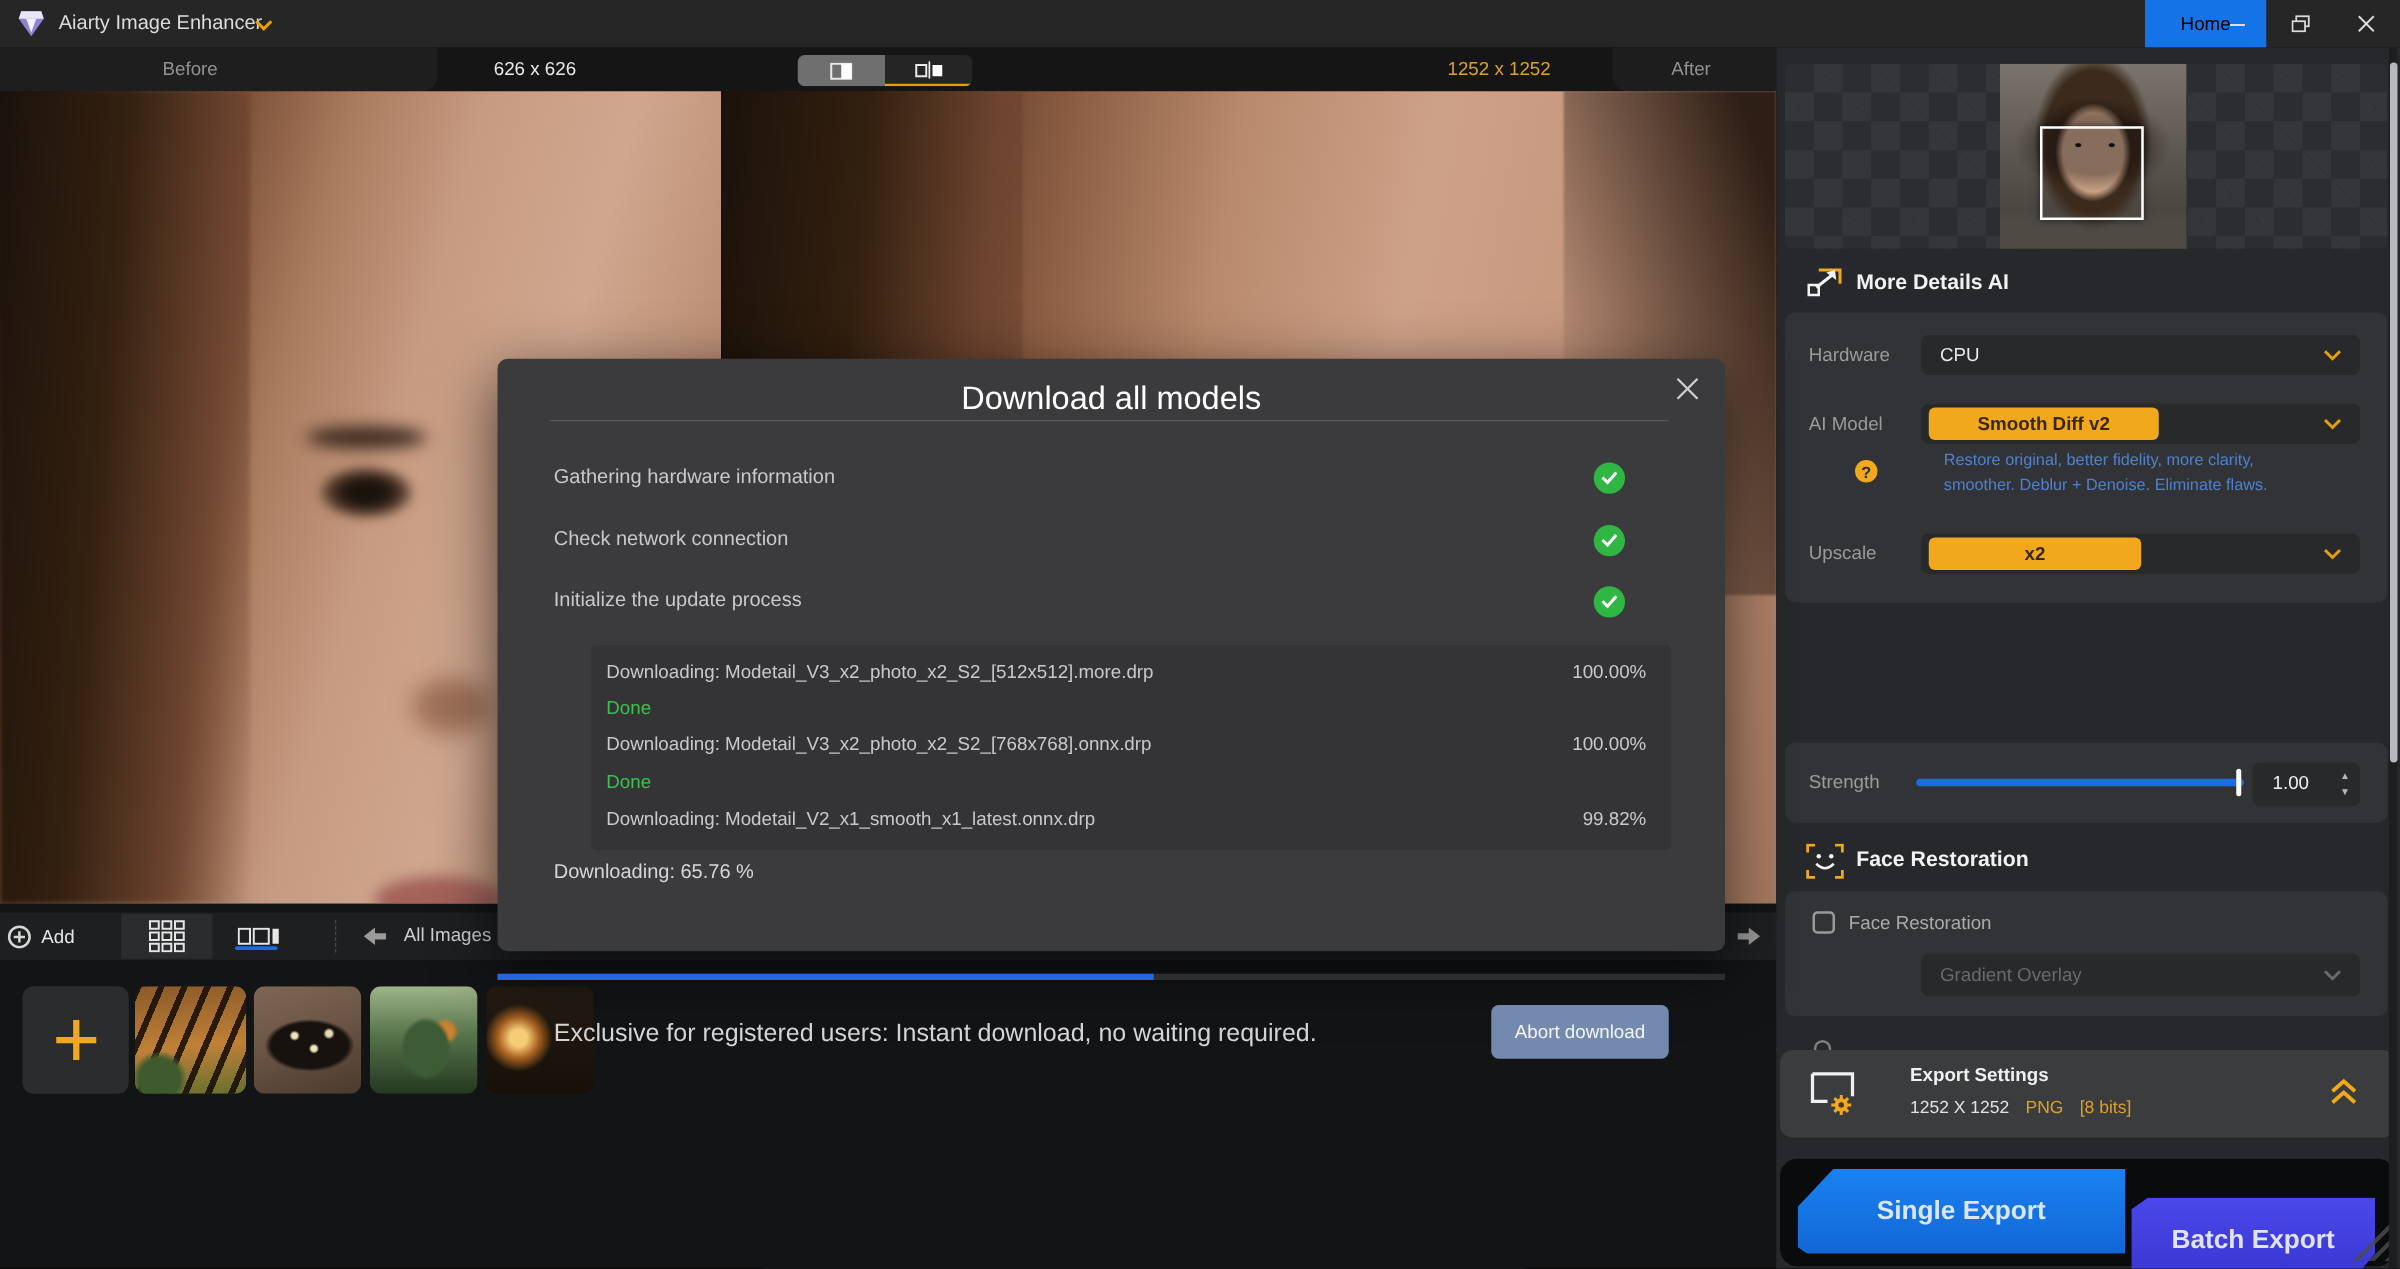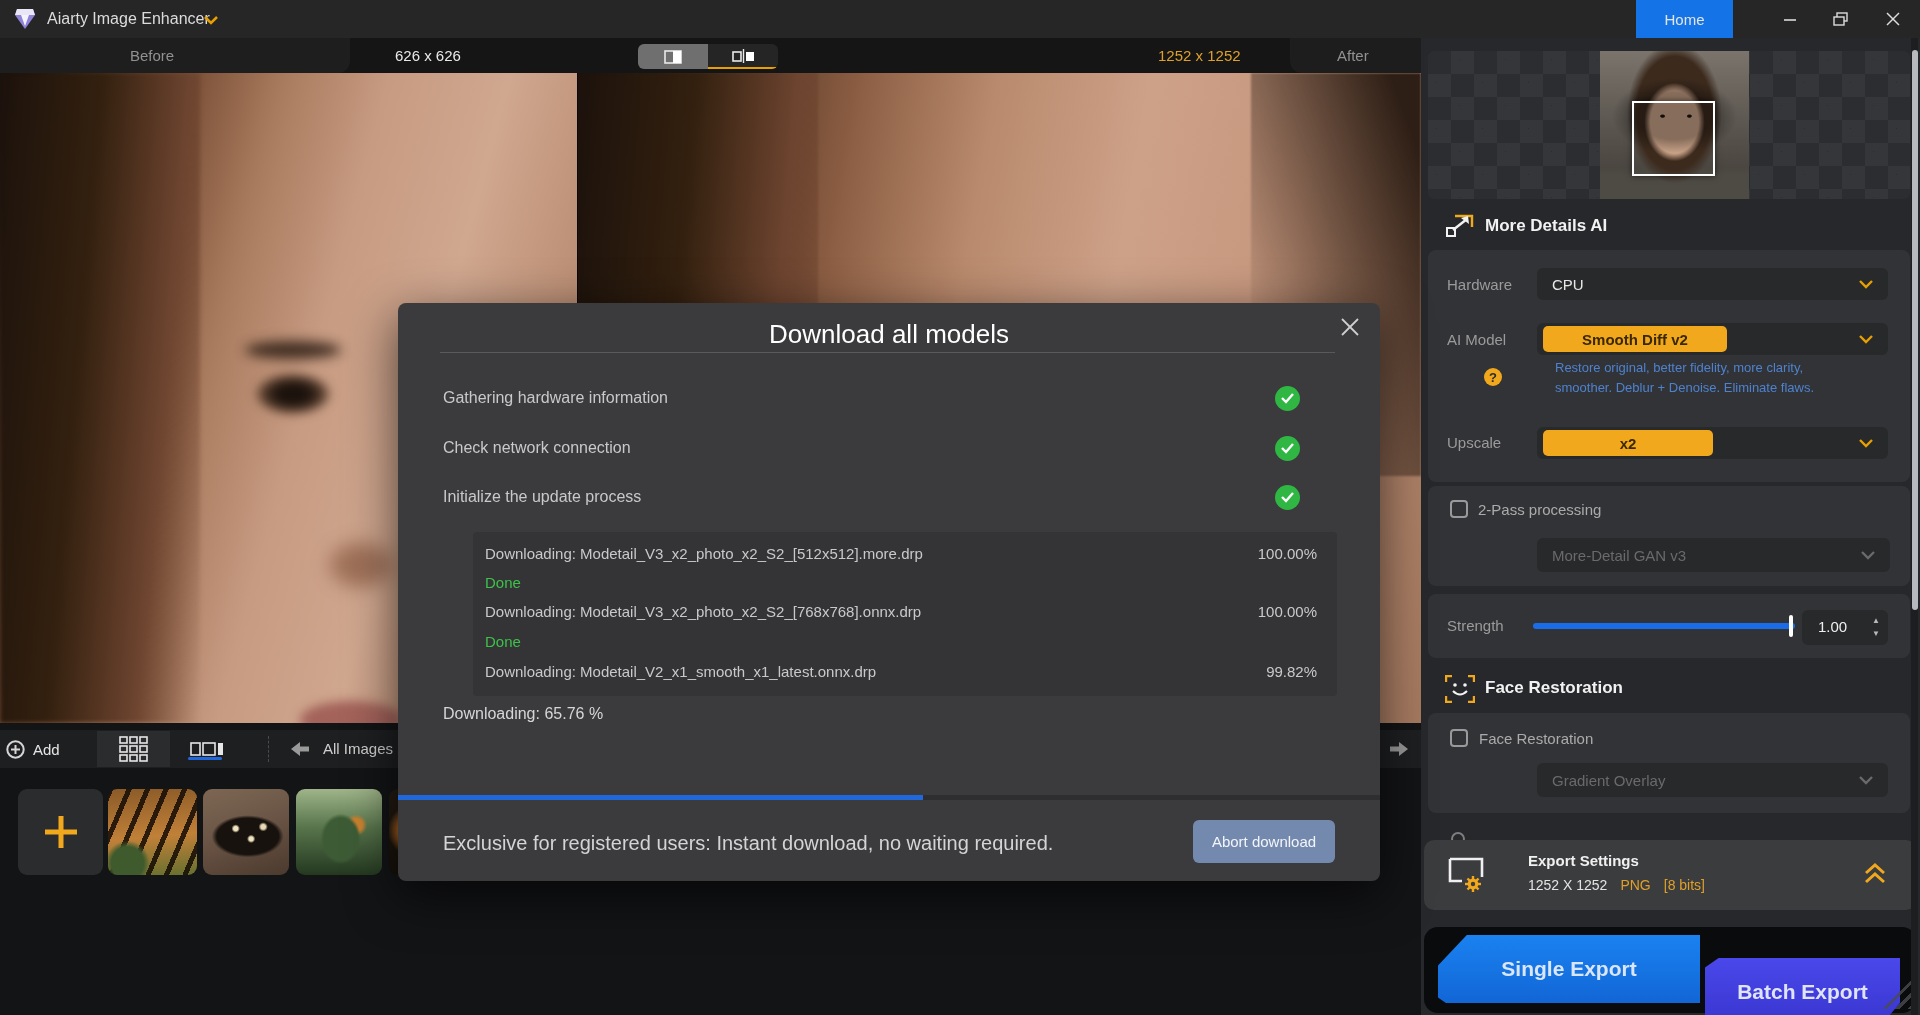--- a/index.html
+++ b/index.html
@@ -4,21 +4,21 @@
 <style>
   * { margin:0; padding:0; box-sizing:border-box; }
   html,body { background:#000; }
   body { font-family:"Liberation Sans", sans-serif; }
   .app { position:relative; width:1920px; height:1015px; background:#101113; overflow:hidden; }
   .abs { position:absolute; }
 
   
   .titlebar { left:0; top:0; width:1920px; height:38px; background:#262627; }
   .app-title { left:47px; top:0; height:38px; line-height:38px; color:#dcdcdc; font-size:16px; }
-  .home-btn { left:1636px; top:0; width:97px; height:38px; background:#1473e6; color:#e5e5e5; font-size:15px;
+  .home-btn { left:1716px; top:0; width:97px; height:38px; background:#1473e6; color:#000000; font-size:15px;
               display:flex; align-items:center; justify-content:center; cursor:default; }
   .winctl { top:0; width:46px; height:38px; display:flex; align-items:center; justify-content:center; }
 
   
   .subbar { left:0; top:38px; width:1421px; height:35px; background:#151515; }
   .tab-before { left:0; top:38px; width:350px; height:35px; background:#1e1e1f; border-radius:0 0 12px 0; }
   .tab-after { left:1290px; top:38px; width:131px; height:35px; background:#1d1d1e; border-radius:0 0 0 12px; }
   .lbl-gray { color:#919191; font-size:15px; line-height:35px; }
   .lbl-dim { color:#e9e9e9; font-size:15px; line-height:35px; }
   .lbl-orange { color:#dfa02a; font-size:15px; line-height:35px; }
@@ -127,21 +127,21 @@
     clip-path:polygon(0 14%, 7% 0, 100% 0, 100% 66%, 90% 100%, 0 100%);
     display:flex; align-items:center; justify-content:center; color:#dfe3fb; font-size:21px; font-weight:bold;margin-top:23px; }
   .grip { position:absolute; right:4px; bottom:4px; width:34px; height:34px;
     background:repeating-linear-gradient(135deg,#4a4b4f 0 3px,rgba(0,0,0,0) 3px 9px);
     clip-path:polygon(100% 0,100% 100%,0 100%); opacity:.8; }
 
   .scroll-track { left:1911px; top:38px; width:7px; height:977px; background:#1d1e20; }
   .scroll-thumb { left:1912px; top:50px; width:6px; height:560px; background:#b6b9bd; border-radius:3px; }
 
   
-  .modal { left:398px; top:303px; width:982px; height:578px; background:#3b3b3d; border-radius:8px;
+  .modal { left:398px; top:287px; width:982px; height:474px; background:#3b3b3d; border-radius:8px;
            box-shadow:0 14px 50px rgba(0,0,0,.65); }
   .modal-title { position:absolute; left:0; top:16px; width:100%; text-align:center; color:#fff; font-size:26px; }
   .modal-close { position:absolute; left:936px; top:8px; width:32px; height:32px; display:flex; align-items:center; justify-content:center; }
   .modal-divider { position:absolute; left:42px; top:49px; width:895px; height:1px; background:#59595b; }
   .step-row { position:absolute; left:45px; color:#c9c9cb; font-size:16px; }
   .step-check { position:absolute; left:877px; width:25px; height:25px; border-radius:50%; background:#2fb643;
                 display:flex; align-items:center; justify-content:center; }
   .dl-panel { position:absolute; left:75px; top:229px; width:864px; height:164px; background:#343436; border-radius:4px; }
   .dl-file { position:absolute; left:12px; color:#c9c9cb; font-size:15px; }
   .dl-pct { position:absolute; right:20px; color:#c9c9cb; font-size:15px; }
@@ -330,30 +330,20 @@
 
       <div class="sb field-label" style="left:19px;top:184px">Upscale</div>
       <div class="dropdown" style="left:109px;top:177px;width:351px;height:32px">
         <div class="tag" style="left:6px;top:3px;width:170px;height:26px">x2</div>
         <svg class="dd-chevron" width="16" height="9" viewBox="0 0 16 9">
           <polyline points="2,1 8,7 14,1" fill="none" stroke="#e8a000" stroke-width="2.4"></polyline>
         </svg>
       </div>
     </div>
 
-    <div class="sb panel" style="top:448px;height:100px">
-      <div class="checkbox" style="left:22px;top:14px"></div>
-      <div class="sb field-label" style="left:50px;top:15px;color:#ababab">2-Pass processing</div>
-      <div class="dropdown" style="left:109px;top:52px;width:353px;height:34px">
-        <span class="dd-text disabled">More-Detail GAN  v3</span>
-        <svg class="dd-chevron" width="16" height="9" viewBox="0 0 16 9">
-          <polyline points="2,1 8,7 14,1" fill="none" stroke="#6a6a6c" stroke-width="2.4"></polyline>
-        </svg>
-      </div>
-    </div>
 
     <div class="sb panel" style="top:556px;height:64px">
       <div class="sb field-label" style="left:19px;top:23px">Strength</div>
       <div class="slider-track" style="left:105px;top:29px;width:262px"></div>
       <div class="slider-thumb" style="left:361px;top:21px"></div>
       <div class="value-box" style="left:374px;top:16px;width:86px;height:35px">
         <span style="position:absolute;left:16px;top:8px">1.00</span>
         <div class="spinner">▲<br>▼</div>
       </div>
     </div>

